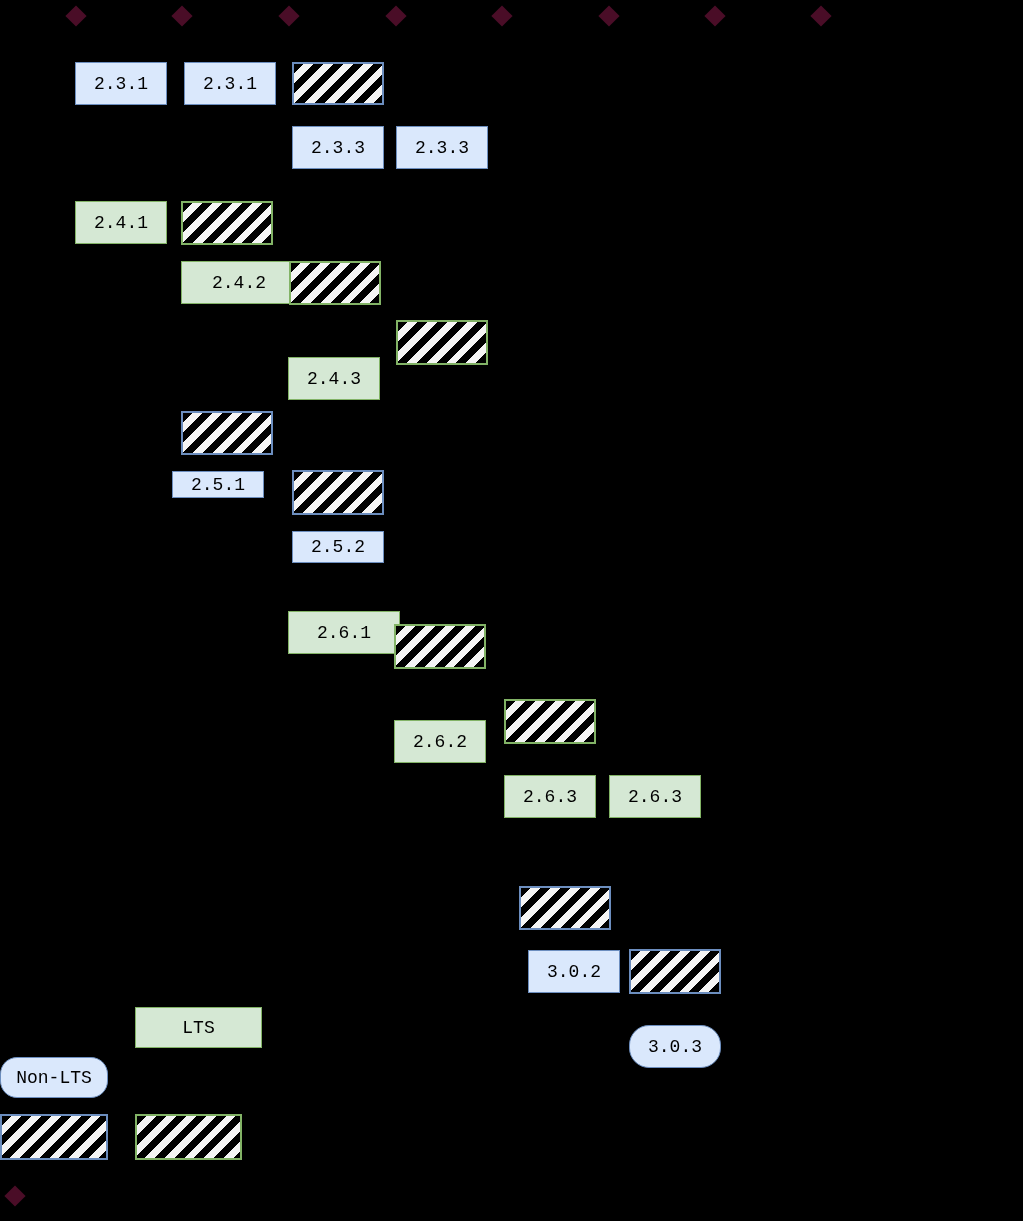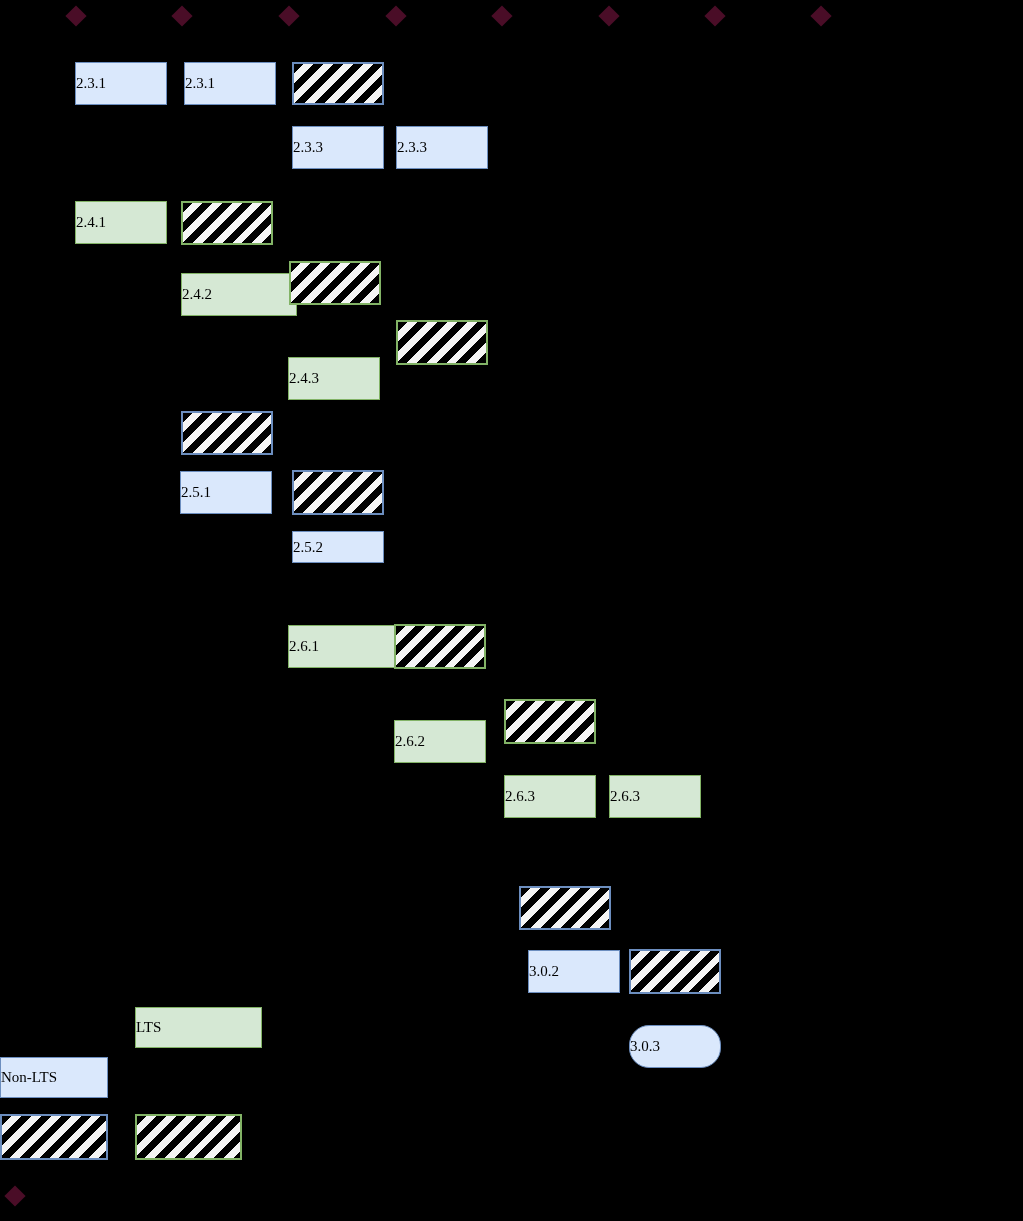--- a/index.html
+++ b/index.html
@@ -12,25 +12,26 @@
     width: 1023px;
     height: 1221px;
     background: var(--background, #000000);
     overflow: hidden;
     font-family: "Liberation Serif", "DejaVu Serif", serif;
   }
   .vbox {
     position: absolute;
     display: flex;
     align-items: center;
-    justify-content: flex-start;
+    justify-content: center;
     box-sizing: border-box;
-    font-size: 15px;
+    font-size: 18px;
     color: var(--label-color, #000000);
     text-align: center;
+    font-family: Liberation Mono, monospace;
   }
   .vbox.non-lts {
     background: var(--non-lts-fill, #dae8fc);
     border: 1.5px solid var(--non-lts-border, #6c8ebf);
   }
   .vbox.lts {
     background: var(--lts-fill, #d5e8d4);
     border: 1.5px solid var(--lts-border, #82b366);
   }
   .vbox.hatched {
@@ -77,37 +78,37 @@
     <div class="vbox non-lts" style="left: 292px; top: 126px; width: 92px; height: 43px;">
       <span>2.3.3</span>
     </div>
     <div class="vbox non-lts" style="left: 396px; top: 126px; width: 92px; height: 43px;">
       <span>2.3.3</span>
     </div>
     <div class="vbox lts" style="left: 75px; top: 201px; width: 92px; height: 43px;">
       <span>2.4.1</span>
     </div>
     <div class="vbox lts hatched" style="left: 181px; top: 201px; width: 92px; height: 44px;"></div>
-    <div class="vbox lts" style="left: 181px; top: 273px; width: 116px; height: 43px;">
+    <div class="vbox lts" style="left: 181px; top: 261px; width: 116px; height: 43px;">
       <span>2.4.2</span>
     </div>
     <div class="vbox lts hatched" style="left: 289px; top: 261px; width: 92px; height: 44px;"></div>
     <div class="vbox lts" style="left: 288px; top: 321px; width: 92px; height: 43px; margin-top: 36px;">
       <span>2.4.3</span>
     </div>
     <div class="vbox lts hatched" style="left: 396px; top: 320px; width: 92px; height: 45px;"></div>
     <div class="vbox non-lts hatched" style="left: 181px; top: 411px; width: 92px; height: 44px;"></div>
-    <div class="vbox non-lts" style="left: 180px; top: 471px; width: 92px; height: 43px;">
+    <div class="vbox non-lts" style="left: 172px; top: 471px; width: 92px; height: 27px;">
       <span>2.5.1</span>
     </div>
     <div class="vbox non-lts hatched" style="left: 292px; top: 470px; width: 92px; height: 45px;"></div>
     <div class="vbox non-lts" style="left: 292px; top: 531px; width: 92px; height: 32px;">
       <span>2.5.2</span>
     </div>
-    <div class="vbox lts" style="left: 288px; top: 625px; width: 112px; height: 43px;">
+    <div class="vbox lts" style="left: 288px; top: 611px; width: 112px; height: 43px;">
       <span>2.6.1</span>
     </div>
     <div class="vbox lts hatched" style="left: 394px; top: 624px; width: 92px; height: 45px;"></div>
     <div class="vbox lts" style="left: 394px; top: 720px; width: 92px; height: 43px;">
       <span>2.6.2</span>
     </div>
     <div class="vbox lts hatched" style="left: 504px; top: 699px; width: 92px; height: 45px;"></div>
     <div class="vbox lts" style="left: 504px; top: 775px; width: 92px; height: 43px;">
       <span>2.6.3</span>
     </div>
@@ -115,21 +116,21 @@
       <span>2.6.3</span>
     </div>
     <div class="vbox non-lts hatched" style="left: 519px; top: 886px; width: 92px; height: 44px;"></div>
     <div class="vbox non-lts" style="left: 528px; top: 950px; width: 92px; height: 43px;">
       <span>3.0.2</span>
     </div>
     <div class="vbox non-lts hatched" style="left: 629px; top: 949px; width: 92px; height: 45px;"></div>
     <div class="vbox non-lts" style="left: 629px; top: 1025px; width: 92px; height: 43px; border-radius: 20px;">
       <span>3.0.3</span>
     </div>
-    <div class="vbox non-lts" style="left: 0px; top: 1057px; width: 108px; height: 41px;">
+    <div class="vbox non-lts" style="left: 0px; top: 1057px; width: 108px; height: 41px; border-radius: 17px;">
       <span>Non-LTS</span>
     </div>
     <div class="vbox lts" style="left: 135px; top: 1007px; width: 127px; height: 41px;">
       <span>LTS</span>
     </div>
     <div class="vbox non-lts hatched" style="left: 0px; top: 1114px; width: 108px; height: 46px;"></div>
     <div class="vbox lts hatched" style="left: 135px; top: 1114px; width: 107px; height: 46px;"></div>
   </div>
 
 </body></html>

